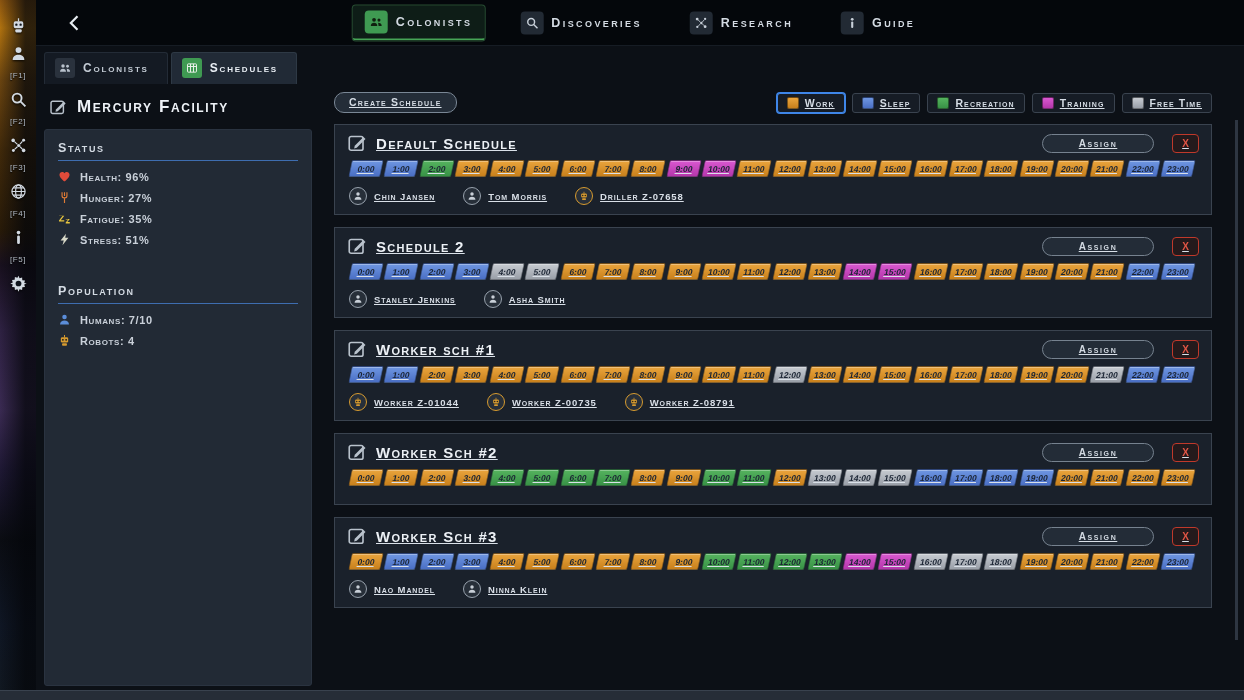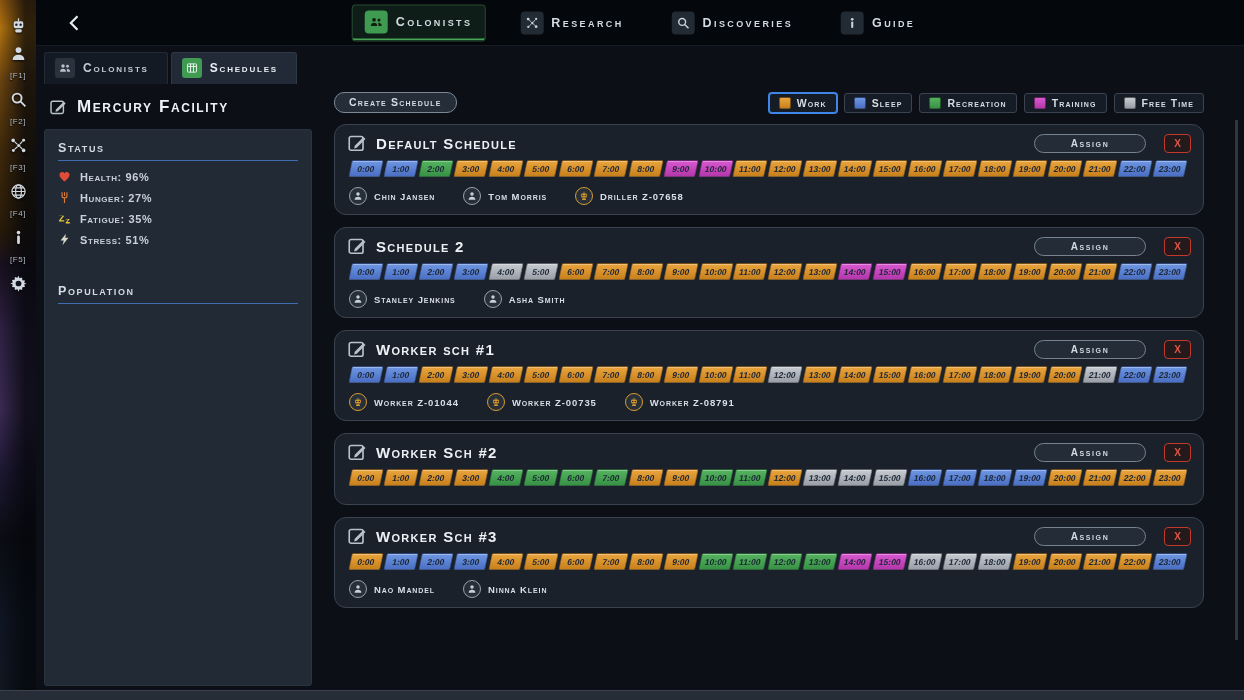--- a/index.html
+++ b/index.html
@@ -50,30 +50,30 @@
   .fac-row { display: flex; align-items: center; gap: 9px; padding: 7px 4px 12px; }
   .icon-btn { background: none; border: none; color: #b9c2cc; width: 20px; height: 20px; padding: 0; display: flex; align-items: center; justify-content: center; }
   .icon-btn svg { width: 100%; height: 100%; }
   .fac-title { font-size: 17px; letter-spacing: 1.6px; font-weight: bold; color: #eef2f7; white-space: nowrap; }
   .panel { flex: 1; background: #222a35; border: 1px solid #2a3340; border-radius: 3px; padding: 11px 13px; }
   .sec-title { font-size: 12.5px; letter-spacing: 1.6px; font-weight: bold; color: #d4dbe3; border-bottom: 1px solid #3e6db0; padding-bottom: 5px; margin-bottom: 9px; }
   .pop-gap { margin-top: 38px; }
   .stat-row { display: flex; align-items: center; gap: 9px; font-size: 11px; letter-spacing: .6px; margin: 8px 0; color: #c9d0d9; font-variant: small-caps; font-weight: bold; }
   .stat-row .icon { width: 13px; height: 13px; flex: 0 0 auto; }
 
-  .right-col { flex: 1; padding-left: 22px; padding-right: 30px; display: flex; flex-direction: column; min-width: 0; }
+  .right-col { flex: 1; padding-left: 22px; padding-right: 22px; display: flex; flex-direction: column; min-width: 0; text-decoration: underline; }
   .tools-row { display: flex; align-items: center; margin: 2px 0 11px; }
   .create-btn { border: 1px solid #7a8795; background: #242d38; color: #d6dde5; border-radius: 10px; padding: 3px 14px 4px; font-size: 10.5px; letter-spacing: 1.2px; font-weight: bold; font-variant: small-caps; }
   .legend { margin-left: auto; display: flex; gap: 7px; }
   .legend-item { display: flex; align-items: center; gap: 6px; background: #161c25; border: 1px solid #3a434f; border-radius: 3px; padding: 3px 9px; font-size: 10.5px; letter-spacing: 1.1px; font-weight: bold; color: #d6dde5; cursor: pointer; white-space: nowrap; }
   .legend-item.selected { border-color: #3f86e8; box-shadow: 0 0 0 1px #3f86e8; }
   .swatch { width: 12px; height: 12px; border-radius: 2px; border: 1px solid rgba(0,0,0,.45); flex: 0 0 auto; }
 
   .cards { display: flex; flex-direction: column; gap: 12px; }
-  .card { background: #1a212b; border: 1px solid #3a434f; border-radius: 12px; padding: 8px 12px 9px; }
+  .card { background: #1a212b; border: 1px solid #3a434f; border-radius: 0; padding: 8px 12px 9px; }
   .card-head { display: flex; align-items: center; gap: 9px; margin-bottom: 7px; }
   .card-title { font-size: 15px; letter-spacing: 1.3px; font-weight: bold; color: #edf1f6; white-space: nowrap; }
   .assign-btn { margin-left: auto; width: 112px; height: 19px; border: 1px solid #76828f; background: #232c37; color: #d2d9e1; border-radius: 10px; font-size: 10px; letter-spacing: 1.6px; font-weight: bold; font-variant: small-caps; }
   .x-btn { width: 27px; height: 19px; margin-left: 9px; border: 1px solid #c0392b; background: #241a1c; color: #e05545; border-radius: 4px; font-size: 10px; font-weight: bold; }
 
   .hours { display: flex; gap: 3px; margin: 2px 5px 9px 3px; }
   .hour-block { flex: 1; height: 17px; transform: skewX(-12deg); border-radius: 2px; border: 1px solid rgba(10,15,25,.45);
     box-shadow: inset 0 1px 0 rgba(255,255,255,.32); display: flex; align-items: center; justify-content: center; cursor: pointer; min-width: 0; }
   .hour-label { font-size: 8.5px; font-weight: bold; color: #1a2433; white-space: nowrap; }
 
@@ -180,39 +180,39 @@
                 <circle cx="6" cy="5" r="2.6"></circle>
                 <path d="M1.5 13.5c0-2.9 2-4.4 4.5-4.4s4.5 1.5 4.5 4.4z"></path>
                 <circle cx="12.8" cy="5.4" r="2.1"></circle>
                 <path d="M11.6 9.2c2.8 0 5 1.4 5 4.3h-4.3z"></path>
               </svg>
             </span>
             <span class="nav-label sc">Colonists</span>
           </div>
           <div class="nav-item">
             <span class="nav-icon-box">
+              <svg viewBox="0 0 16 16" fill="none" stroke="currentColor" stroke-width="1.8">
+                <circle cx="6.7" cy="6.7" r="4.2"></circle>
+                <path d="M9.8 9.8L14.5 14.5"></path>
+              </svg>
+            </span>
+            <span class="nav-label sc">Discoveries</span>
+          </div>
+          <div class="nav-item">
+            <span class="nav-icon-box">
               <svg viewBox="0 0 16 16" fill="currentColor">
                 <circle cx="3" cy="3.2" r="1.7"></circle>
                 <circle cx="12.8" cy="3" r="1.4"></circle>
                 <circle cx="8.2" cy="8" r="1.5"></circle>
                 <circle cx="3.2" cy="12.8" r="1.4"></circle>
                 <circle cx="12.8" cy="12.6" r="1.7"></circle>
                 <path d="M4.2 4.3l2.8 2.6M11.7 4.1L9.4 6.8M4.3 11.7l2.7-2.5M11.6 11.4L9.5 9.2" stroke="currentColor" stroke-width="1.1" fill="none"></path>
               </svg>
             </span>
             <span class="nav-label sc">Research</span>
-          </div>
-          <div class="nav-item">
-            <span class="nav-icon-box">
-              <svg viewBox="0 0 16 16" fill="none" stroke="currentColor" stroke-width="1.8">
-                <circle cx="6.7" cy="6.7" r="4.2"></circle>
-                <path d="M9.8 9.8L14.5 14.5"></path>
-              </svg>
-            </span>
-            <span class="nav-label sc">Discoveries</span>
           </div>
           <div class="nav-item">
             <span class="nav-icon-box">
               <svg viewBox="0 0 16 16" fill="currentColor">
                 <circle cx="8" cy="3.4" r="1.7"></circle>
                 <rect x="6.7" y="6.2" width="2.6" height="8" rx="1.2"></rect>
               </svg>
             </span>
             <span class="nav-label sc">Guide</span>
           </div>
@@ -286,20 +286,43 @@
               <div class="stat-row">
                 <span class="icon" style="color: rgb(216, 216, 200);">
                   <svg viewBox="0 0 16 16" fill="currentColor">
                     <path d="M9.8 1L3.2 9.2h3.9L5.5 15l7.3-9.1H8.9z"></path>
                   </svg>
                 </span>
                 <span>Stress: 51%</span>
               </div>
             </div>
           <div class="sec-title sc pop-gap">Population</div>
+          <div id="pop-rows">
+              <div class="stat-row">
+                <span class="icon" style="color: rgb(91, 141, 217);">
+                  <svg viewBox="0 0 16 16" fill="currentColor">
+                    <circle cx="8" cy="4.8" r="2.8"></circle>
+                    <path d="M2.5 14c0-3.2 2.5-4.8 5.5-4.8s5.5 1.6 5.5 4.8z"></path>
+                  </svg>
+                </span>
+                <span>Humans: 7/10</span>
+              </div>
+              <div class="stat-row">
+                <span class="icon" style="color: rgb(215, 155, 47);">
+                  <svg viewBox="0 0 16 16" fill="currentColor">
+                    <rect x="7.4" y="1.2" width="1.2" height="3"></rect>
+                    <rect x="3.5" y="4" width="9" height="6.5" rx="1.6"></rect>
+                    <circle cx="6" cy="7.2" r="1.1" fill="#10151d"></circle>
+                    <circle cx="10" cy="7.2" r="1.1" fill="#10151d"></circle>
+                    <rect x="5" y="11.5" width="6" height="3" rx="1"></rect>
+                  </svg>
+                </span>
+                <span>Robots: 4</span>
+              </div>
+            </div>
         </div>
       </div>
 
       <div class="right-col">
         <div class="tools-row">
           <button class="create-btn">Create Schedule</button>
           <div class="legend" id="legend">
               <div class="legend-item selected">
                 <span class="swatch" style="background: linear-gradient(rgb(234, 165, 61), rgb(200, 128, 28));"></span>
                 <span class="sc">Work</span>

